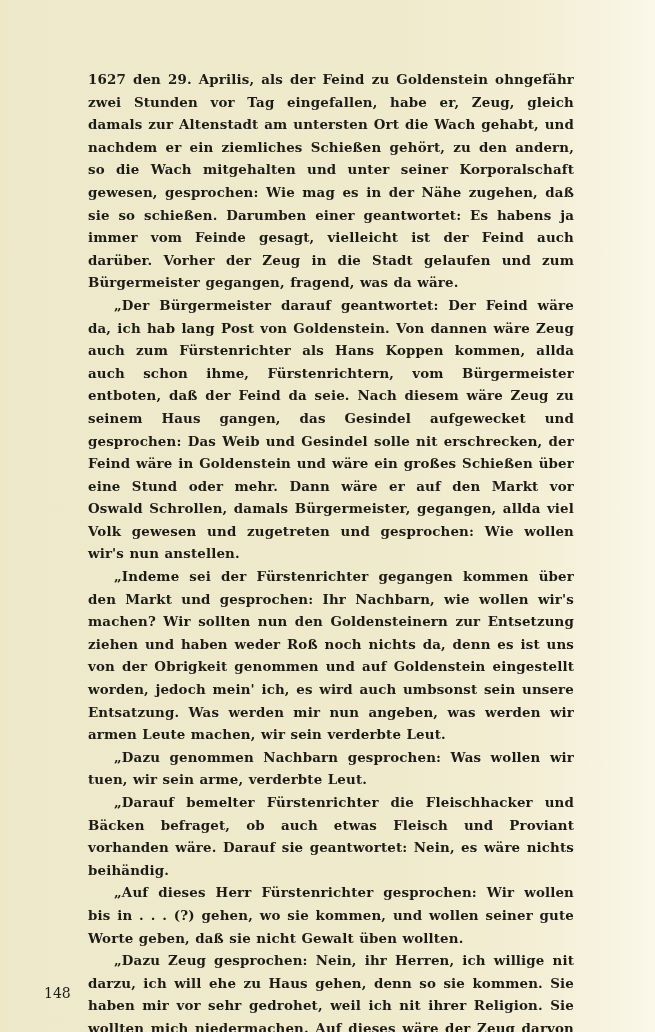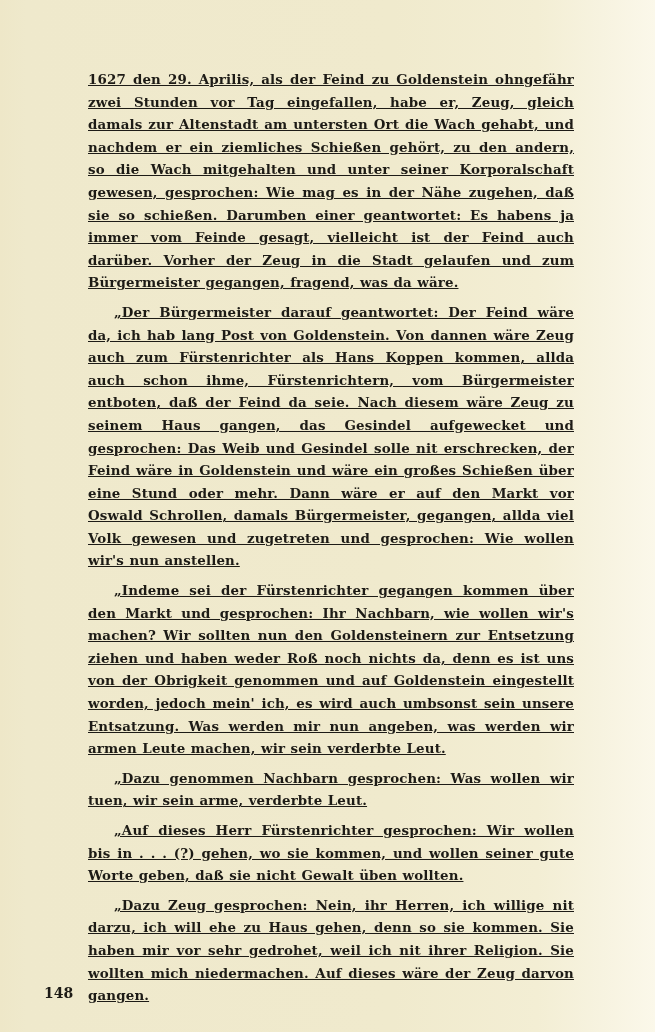--- a/index.html
+++ b/index.html
@@ -39,43 +39,42 @@
     line-height: 22.6px;
     text-align: justify;
     text-justify: inter-word;
     letter-spacing: 0.15px;
     font-weight: 600;
   }
   .para {
     margin: 0;
     text-indent: 0;
     word-spacing: 0.6px;
-    text-decoration: underline;
   }
   .para + .para {
     text-indent: 26px;
-    margin-top: 7px;
   }
   .folio {
     position: absolute;
     left: 44px;
     top: 985px;
     font-family: "DejaVu Serif", serif;
     font-size: 14px;
     color: #1d1b16;
-    font-weight: 700;
+    font-weight: 400;
   }
 </style>
 </head>
 <body>
 
 <div class="page">
   <div class="text-block">
     <p class="para">1627 den 29. Aprilis, als der Feind zu Goldenstein ohngefähr zwei Stunden vor Tag eingefallen, habe er, Zeug, gleich damals zur Altenstadt am untersten Ort die Wach gehabt, und nachdem er ein ziemliches Schießen gehört, zu den andern, so die Wach mitgehalten und unter seiner Korporalschaft gewesen, gesprochen: Wie mag es in der Nähe zugehen, daß sie so schießen. Darumben einer geantwortet: Es habens ja immer vom Feinde gesagt, vielleicht ist der Feind auch darüber. Vorher der Zeug in die Stadt gelaufen und zum Bürgermeister gegangen, fragend, was da wäre.</p>
     <p class="para">„Der Bürgermeister darauf geantwortet: Der Feind wäre da, ich hab lang Post von Goldenstein. Von dannen wäre Zeug auch zum Fürstenrichter als Hans Koppen kommen, allda auch schon ihme, Fürstenrichtern, vom Bürgermeister entboten, daß der Feind da seie. Nach diesem wäre Zeug zu seinem Haus gangen, das Gesindel aufgewecket und gesprochen: Das Weib und Gesindel solle nit erschrecken, der Feind wäre in Goldenstein und wäre ein großes Schießen über eine Stund oder mehr. Dann wäre er auf den Markt vor Oswald Schrollen, damals Bürgermeister, gegangen, allda viel Volk gewesen und zugetreten und gesprochen: Wie wollen wir's nun anstellen.</p>
     <p class="para">„Indeme sei der Fürstenrichter gegangen kommen über den Markt und gesprochen: Ihr Nachbarn, wie wollen wir's machen? Wir sollten nun den Goldensteinern zur Entsetzung ziehen und haben weder Roß noch nichts da, denn es ist uns von der Obrigkeit genommen und auf Goldenstein eingestellt worden, jedoch mein' ich, es wird auch umbsonst sein unsere Entsatzung. Was werden mir nun angeben, was werden wir armen Leute machen, wir sein verderbte Leut.</p>
     <p class="para">„Dazu genommen Nachbarn gesprochen: Was wollen wir tuen, wir sein arme, verderbte Leut.</p>
+    <p class="para">„Darauf bemelter Fürstenrichter die Fleischhacker und Bäcken befraget, ob auch etwas Fleisch und Proviant vorhanden wäre. Darauf sie geantwortet: Nein, es wäre nichts beihändig.</p>
     <p class="para">„Auf dieses Herr Fürstenrichter gesprochen: Wir wollen bis in . . . (?) gehen, wo sie kommen, und wollen seiner gute Worte geben, daß sie nicht Gewalt üben wollten.</p>
     <p class="para">„Dazu Zeug gesprochen: Nein, ihr Herren, ich willige nit darzu, ich will ehe zu Haus gehen, denn so sie kommen. Sie haben mir vor sehr gedrohet, weil ich nit ihrer Religion. Sie wollten mich niedermachen. Auf dieses wäre der Zeug darvon gangen.</p>
 
   </div>
   <div class="folio">148</div>
 </div>
 
 </body></html>

